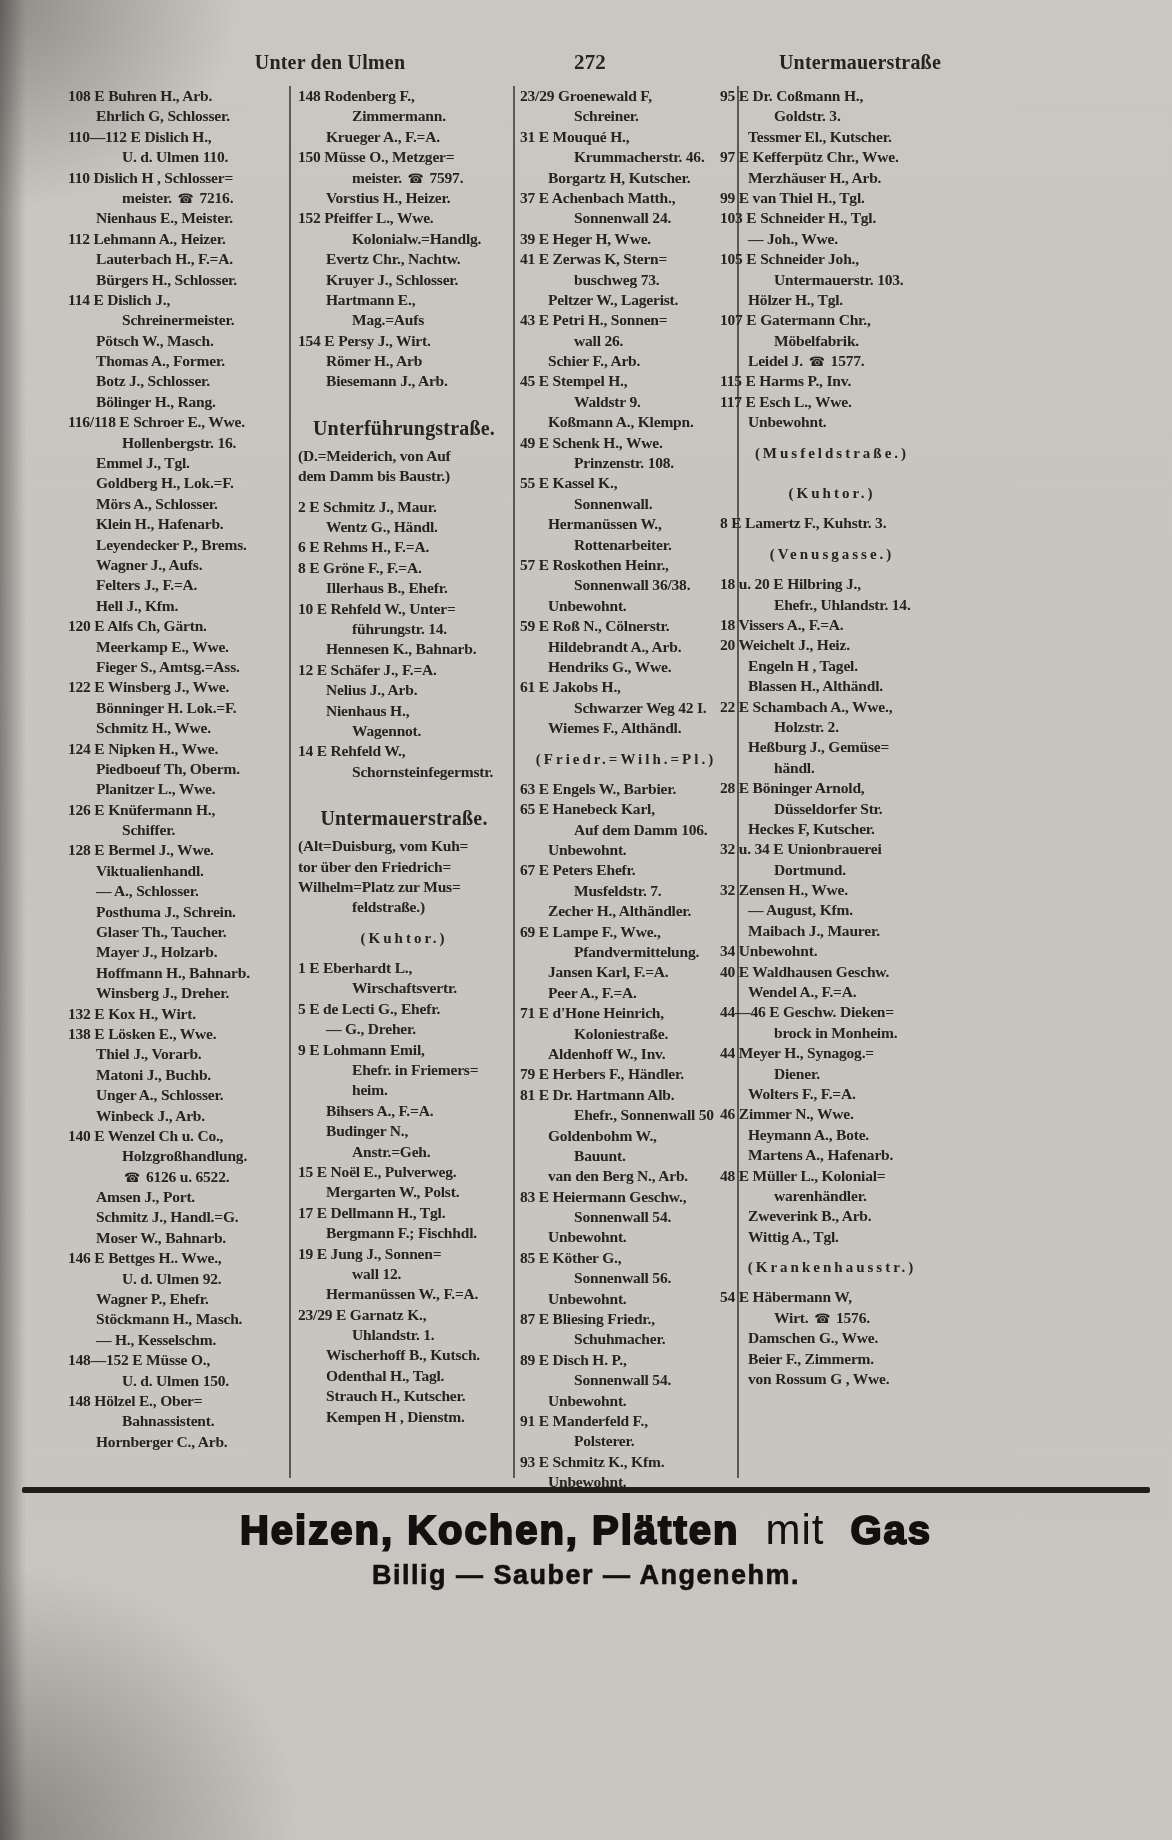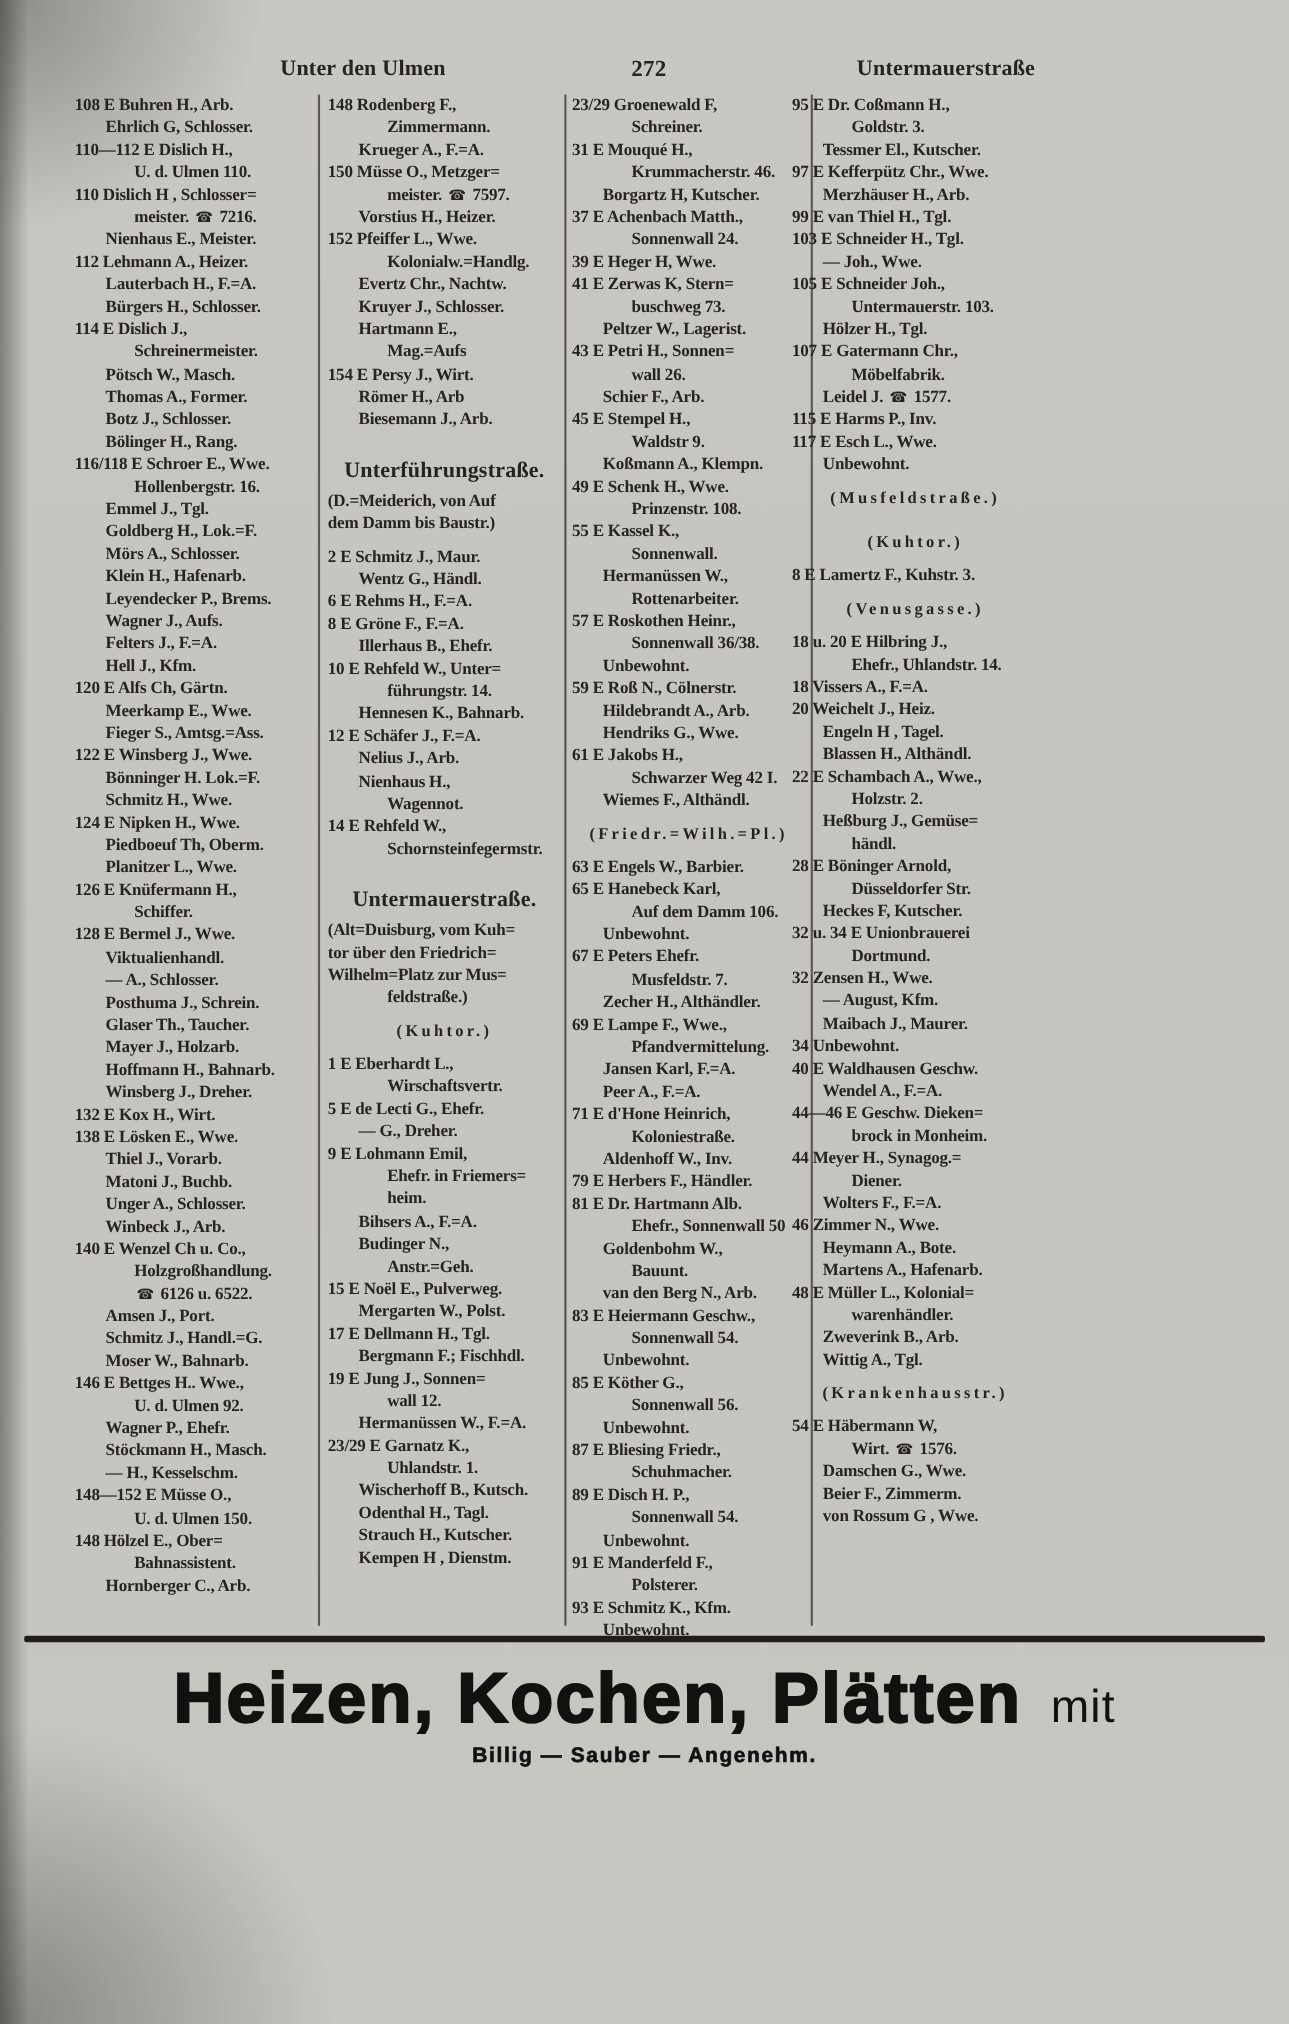--- a/index.html
+++ b/index.html
@@ -31,23 +31,23 @@
   .i2{padding-left:54px;}
   .kh{height:28px;line-height:28px;font-size:20px;text-align:center;margin:22px 0 4px 0;letter-spacing:.2px;padding-left:0;}
   .ks{text-align:center;letter-spacing:3px;font-size:15px;padding-left:0;}
   .kg{height:10px;}
   .tel{font-family:"DejaVu Sans", sans-serif;font-size:13px;letter-spacing:0;padding:0 2px;}
   
   .ad-rule{position:absolute;left:22px;top:1487px;width:1128px;height:6px;background:#201e1b;border-radius:2px;}
   .ad{position:absolute;left:0;top:1506px;width:1172px;text-align:center;color:#121110;}
   .ad-main{display:flex;justify-content:center;align-items:baseline;gap:26px;
     font-family:"Liberation Sans", sans-serif;}
-  .ad-bold{font-size:64px;font-weight:700;letter-spacing:2px;-webkit-text-stroke:2px #121110;}
+  .ad-bold{font-size:40px;font-weight:700;letter-spacing:2px;-webkit-text-stroke:2px #121110;}
   .ad-mit{font-size:42px;font-weight:400;letter-spacing:1px;}
-  .ad-sub{margin-top:6px;font-family:"Liberation Sans", sans-serif;font-size:19px;font-weight:700;letter-spacing:1.5px;-webkit-text-stroke:.6px #121110;}
+  .ad-sub{margin-top:6px;font-family:"Liberation Sans", sans-serif;font-size:27px;font-weight:700;letter-spacing:1.5px;-webkit-text-stroke:.6px #121110;}
 </style>
 </head>
 <body>
 
 <div class="page">
 
   <div class="hdr left">Unter den Ulmen</div>
   <div class="hdr num">272</div>
   <div class="hdr right">Untermauerstraße</div>
 
@@ -330,17 +330,18 @@
       <div class="ln ke i1">Damschen G., Wwe.</div>
       <div class="ln ke i1">Beier F., Zimmerm.</div>
       <div class="ln ke i1">von Rossum G , Wwe.</div>
     </div>
 
   <div class="ad-rule"></div>
   <div class="ad">
     <div class="ad-main">
       <span class="ad-bold">Heizen, Kochen, Plätten</span>
       <span class="ad-mit">mit</span>
+      <span class="ad-bold">Gas</span>
     </div>
     <div class="ad-sub">Billig — Sauber — Angenehm.</div>
   </div>
 
 </div>
 
 </body></html>

